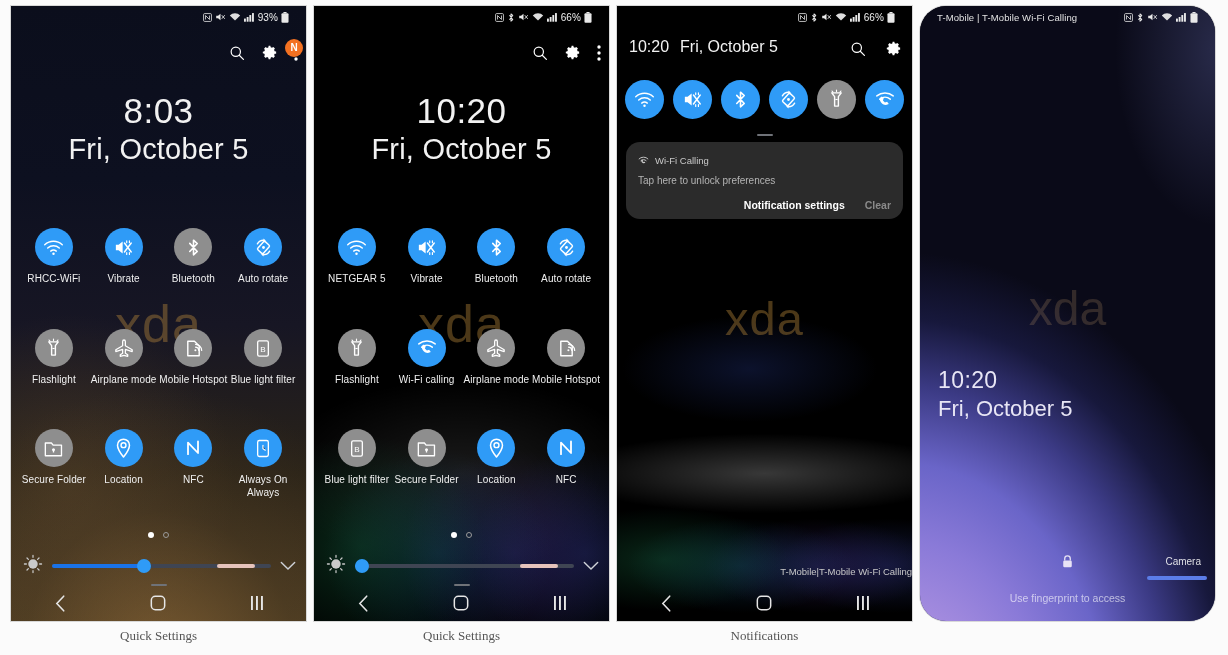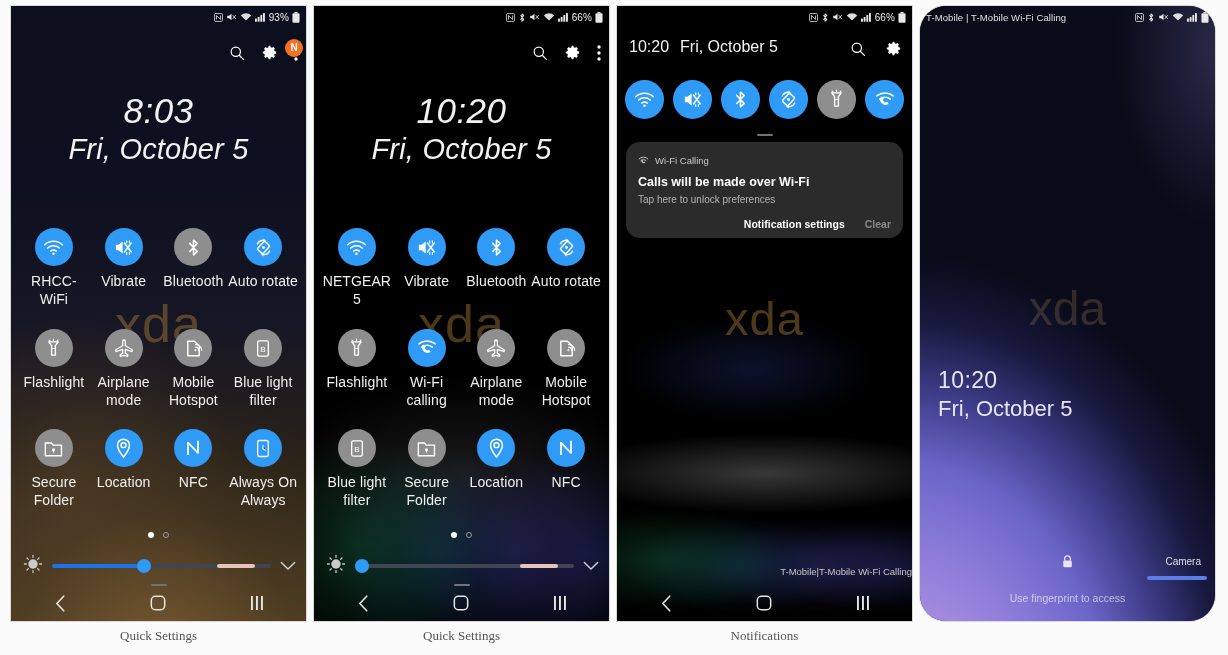--- a/index.html
+++ b/index.html
@@ -61,21 +61,21 @@
   }
   .bg-lock-sheen {
     position:absolute; right:-30px; top:-40px; width:250px; height:420px;
     background: radial-gradient(60% 60% at 90% 20%, rgba(150,160,255,0.22) 0%, rgba(0,0,0,0) 70%);
     pointer-events:none;
   }
 
   
   .statusbar {
     position:absolute; left:0; right:0; top:0; height:22px;
-    display:flex; align-items:center; padding:0 6px;
+    display:flex; align-items:center; padding:0 17px;
     font-size:10px; color:#e9e9e9; letter-spacing:0.1px;
   }
   .sb-left { flex:1; font-size:9.5px; color:#e2e2e2; white-space:nowrap; }
   .sb-right { display:flex; align-items:center; gap:3px; }
   .sb-icon { display:inline-flex; align-items:center; }
   .sb-batt { font-size:10px; color:#efefef; }
 
   
   .hdr-icons {
     position:absolute; right:8px; top:38px;
@@ -85,21 +85,21 @@
   .badge {
     position:absolute; right:-5px; top:-6px;
     width:18px; height:18px; border-radius:50%;
     background:#f37121; color:#fff; font-size:10px; font-weight:bold;
     display:flex; align-items:center; justify-content:center;
     line-height:1;
   }
   .mi-wrap { position:relative; }
 
   
-  .clock-block { position:absolute; left:0; right:0; top:86px; text-align:center; color:#f2f2f2;font-style:italic; }
+  .clock-block { position:absolute; left:0; right:0; top:86px; text-align:center; color:#f2f2f2; }
   .clock-time { font-size:35px; font-weight:300; line-height:1.1; letter-spacing:0.5px; }
   .clock-date { font-size:29px; font-weight:300; line-height:1.25; letter-spacing:0.2px; }
 
   
   .xda {
     position:absolute; left:0; right:0; text-align:center;
     font-size:52px; font-weight:300; letter-spacing:1px;
     color:rgba(190,140,60,0.40);
     font-family:"Liberation Sans", sans-serif;
     pointer-events:none; user-select:none;
@@ -108,21 +108,21 @@
   
   .tile-grid { position:absolute; left:8px; right:8px; display:grid; grid-template-columns:repeat(4,1fr); }
   .tile { display:flex; flex-direction:column; align-items:center; cursor:pointer; }
   .tile-circle {
     width:38px; height:38px; border-radius:50%;
     display:flex; align-items:center; justify-content:center;
     margin-bottom:7px;
   }
   .tile-circle.on { background:#2f9bf7; }
   .tile-circle.off { background:#8e8e8e; }
-  .tile-label { font-size:14px; color:#f0f0f0; text-align:center; line-height:1.25; letter-spacing:0.1px; }
+  .tile-label { font-size:10px; color:#f0f0f0; text-align:center; line-height:1.25; letter-spacing:0.1px; }
 
   
   .dots { position:absolute; left:0; right:0; display:flex; justify-content:center; gap:9px; }
   .dot { width:6px; height:6px; border-radius:50%; }
   .dot.active { background:#ffffff; }
   .dot.inactive { background:transparent; border:1px solid #9a9a9a; }
 
   
   .bright-row { position:absolute; left:12px; right:10px; display:flex; align-items:center; gap:9px; }
   .track { position:relative; flex:1; height:4px; }
@@ -834,21 +834,20 @@
       <div class="notif-app">
         <span>
           <svg width="11" height="11" viewBox="0 0 14 14">
               <path d="M1.4 6.2a7.8 7.8 0 0 1 11.2 0" fill="none" stroke="#c9c9c9" stroke-width="1.2" stroke-linecap="round"></path>
               <path d="M3.7 8.4a4.6 4.6 0 0 1 6.6 0" fill="none" stroke="#c9c9c9" stroke-width="1.2" stroke-linecap="round"></path>
               <path d="M4.6 10.1c1.1 1.6 3.2 2.1 4.8 1.1l-1-1.4-1.3.5-1.2-1.2.5-1.2-1.4-1c-1 .9-1.2 2.1-.4 3.2z" fill="#c9c9c9"></path>
             </svg>
         </span>
         <span class="notif-app-name">Wi-Fi Calling</span>
       </div>
-      <div class="notif-title">Calls will be made over Wi-Fi</div>
       <div class="notif-sub">Tap here to unlock preferences</div>
       <div class="notif-actions">
         <span class="notif-action">Notification settings</span>
         <span class="notif-action dim">Clear</span>
       </div>
     </div>
 
     <div class="xda" style="top:285px; font-size:47px;">xda</div>
 
     <div class="carrier-foot">T-Mobile|T-Mobile Wi-Fi Calling</div>

